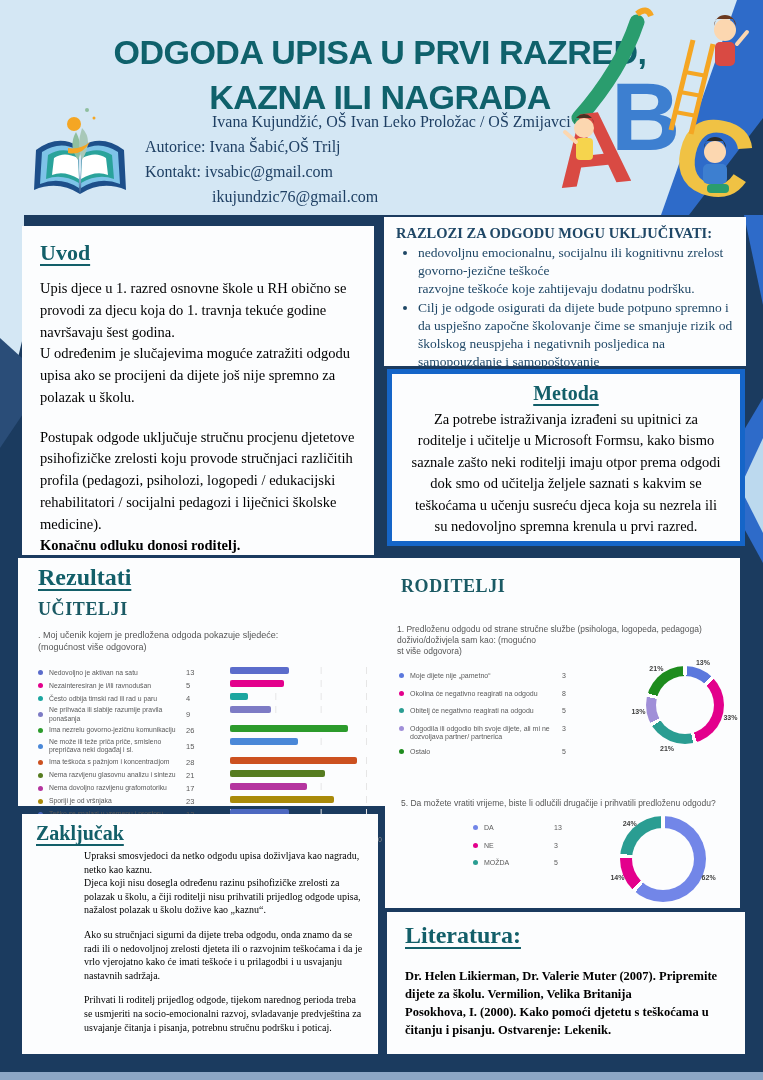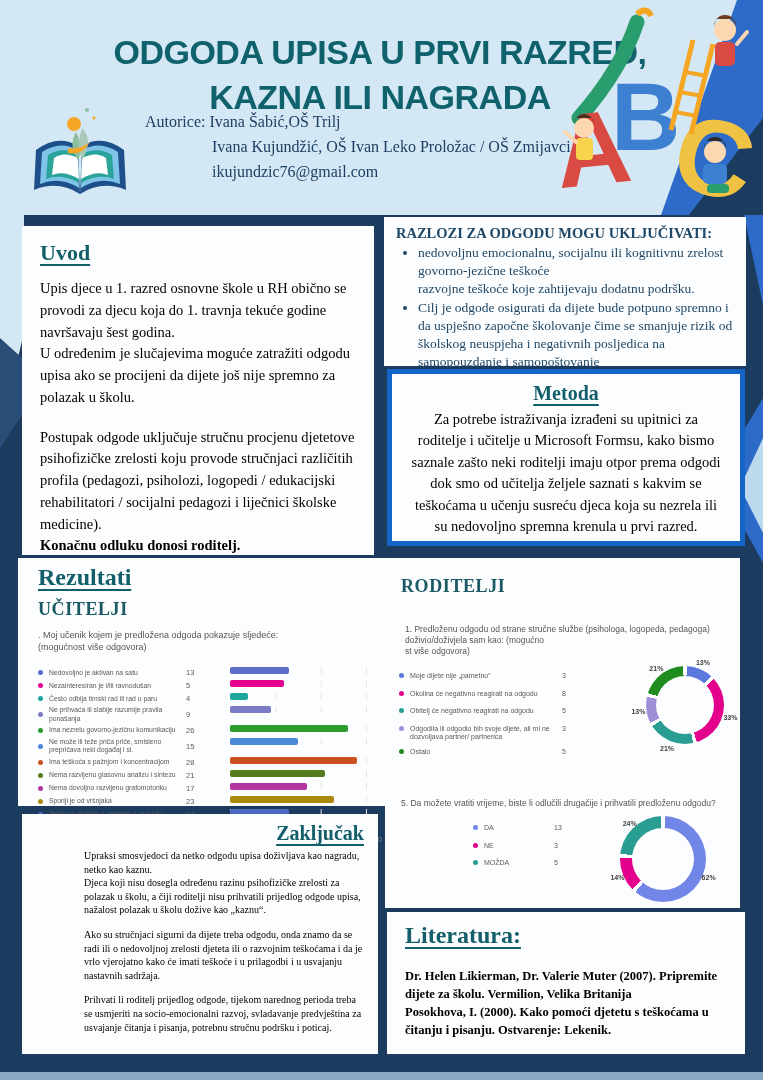--- a/index.html
+++ b/index.html
@@ -25,21 +25,21 @@
   .razlozi-box{left:384px;top:217px;width:362px;height:149px;padding:8px 12px;box-sizing:border-box;}
   .metoda-box{left:387px;top:369px;width:358px;height:177px;padding:8px 16px;box-sizing:border-box;border:5px solid #1565c8;text-align:center;}
   .rezultati-box{left:18px;top:558px;width:367px;height:248px;padding:6px 0 0 20px;box-sizing:border-box;}
   .roditelji-box{left:385px;top:558px;width:355px;height:350px;box-sizing:border-box;}
   .zakljucak-box{left:22px;top:814px;width:356px;height:240px;padding:8px 14px;box-sizing:border-box;overflow:hidden;}
   .literatura-box{left:387px;top:912px;width:358px;height:142px;padding:10px 18px;box-sizing:border-box;}
   
   .h-teal{color:#135f69;font-weight:bold;text-decoration:underline;text-underline-offset:4px;}
   .uvod-h{font-size:22px;margin-bottom:12px;}
   .metoda-h{font-size:20px;margin-bottom:4px;}
-  .zak-h{font-size:20px;margin-bottom:4px;text-align:right;}
+  .zak-h{font-size:20px;margin-bottom:4px;}
   .lit-h{font-size:24px;margin-bottom:18px;}
   .rez-h{font-size:24px;margin-bottom:8px;}
   .body-txt{color:#000000;}
   .preline{white-space:pre-line;}
   .uvod-p{font-size:14.5px;line-height:1.5;}
   .uvod-gap{height:18px;}
   .bold{font-weight:bold;}
   .razlozi-h{font-size:14.5px;font-weight:bold;color:#1f4766;margin-bottom:2px;}
   .razlozi-ul{margin:0;padding-left:22px;font-size:13.5px;line-height:1.33;color:#1f4766;}
   .razlozi-ul li{margin-bottom:1px;}
@@ -60,21 +60,21 @@
   .cell-val{width:50px;flex:none;font-size:7.5px;color:#5a5a5a;padding-left:6px;box-sizing:border-box;}
   .cell-track{width:136px;flex:none;height:100%;align-self:stretch;display:flex;align-items:center;
       background-image:linear-gradient(to right,#e6e6e6 1px,transparent 1px);
       background-size:33.333% 100%;border-right:1px solid #e6e6e6;}
   .bar{height:6.5px;border-radius:2px;}
   .bar-axis{position:relative;margin-left:204px;width:136px;height:12px;margin-top:3px;}
   .tick{position:absolute;top:0;transform:translateX(-50%);font-family:"Liberation Sans",sans-serif;
         font-size:7px;color:#8a8a8a;}
   
   .rod-head{left:16px;top:18px;}
-  .rod-q1{left:20px;top:66px;width:320px;}
+  .rod-q1{left:12px;top:66px;width:320px;}
   .rod-q2{left:16px;top:240px;width:330px;}
   .donut-legend{position:absolute;font-family:"Liberation Sans",sans-serif;}
   .dl-1{left:14px;top:114px;width:210px;}
   .dl-2{left:88px;top:266px;width:140px;}
   .dl-row{display:flex;align-items:flex-start;margin-bottom:5.5px;min-height:12px;}
   .dl-lbl{font-size:7px;color:#5a5a5a;line-height:1.25;width:148px;flex:none;}
   .dl-2 .dl-lbl{width:66px;}
   .dl-val{font-size:7px;color:#5a5a5a;padding-left:4px;}
   .dl-row .dot{margin-top:1px;}
   .donut{position:absolute;border-radius:50%;}
@@ -116,22 +116,23 @@
       <circle cx="50" cy="26" r="7" fill="#f5a623"></circle>
       <path d="M52 34 Q44 48 54 62 Q60 50 52 34" fill="#8fbf9f"></path>
       <path d="M58 30 Q70 42 58 62 Q52 48 58 30" fill="#a8c8b8"></path>
       <path d="M44 50 Q56 52 66 44 Q58 58 44 55 Z" fill="#f5a623"></path>
       <circle cx="63" cy="12" r="2" fill="#8fbf9f"></circle>
       <circle cx="70" cy="20" r="1.5" fill="#f5a623"></circle>
     </svg>
   </div>
 
   <div class="abs authors">
+    <div class="row ind">Ivana Kujundžić, OŠ Ivan Leko Proložac / OŠ Zmijavci</div>
     <div class="row">Autorice: Ivana Šabić,OŠ Trilj</div>
-    <div class="row ind">Ivana Kujundžić, OŠ Ivan Leko Proložac / OŠ Zmijavci</div>
+    <div class="row">Kontakt:   ivsabic@gmail.com</div>
     <div class="row ind">ikujundzic76@gmail.com</div>
   </div>
 
   <div class="abs illus">
     <svg width="222" height="215" viewBox="0 0 222 215">
       <polygon points="196,0 222,0 222,215 120,215" fill="#2e6bc9"></polygon>
       <polygon points="222,118 222,215 148,215" fill="#1b3b5f"></polygon>
       <path d="M96 22 Q80 70 38 118" stroke="#2a9d6e" stroke-width="15" fill="none" stroke-linecap="round"></path>
       <path d="M96 14 q10 -8 14 2" stroke="#f5a623" stroke-width="6" fill="none"></path>
       <g transform="rotate(-6 48 145)">

